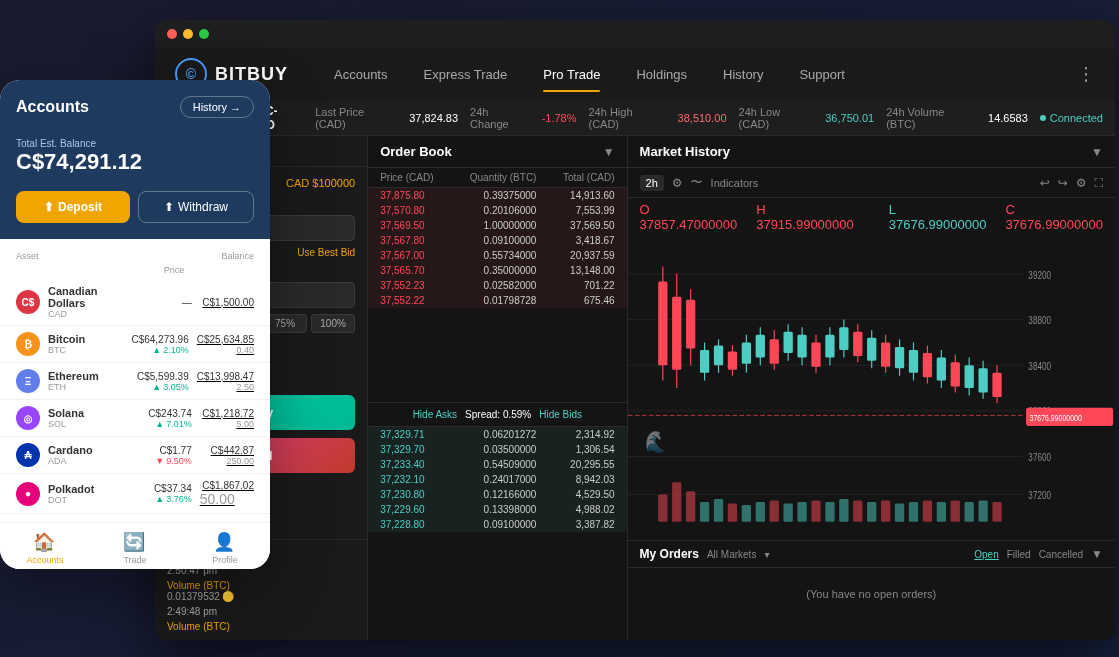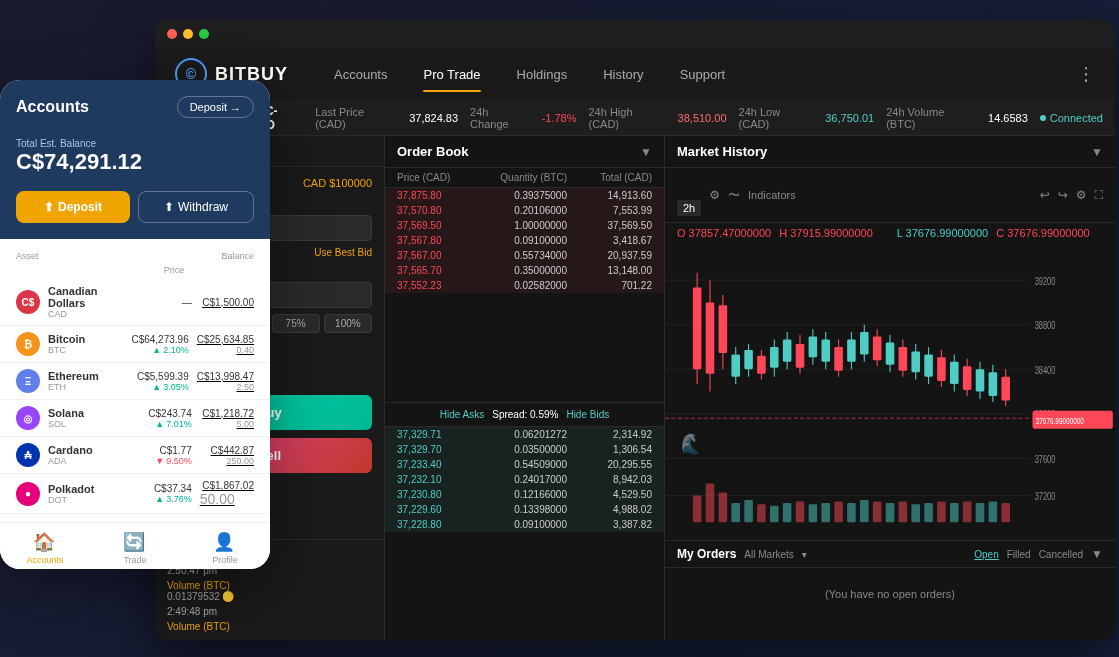--- a/index.html
+++ b/index.html
@@ -343,39 +343,39 @@
       gap: 8px;
       border-bottom: 1px solid #2a2a2a;
     }
     .time-btn {
       color: #888;
       font-size: 11px;
       cursor: pointer;
       padding: 2px 6px;
       border-radius: 3px;
     }
-    .time-btn.active { color: #fff; background: #2a2a2a; margin-top: 26px; }
+    .time-btn.active { color: #fff; background: #2a2a2a; }
     .chart-icon { color: #888; font-size: 12px; cursor: pointer; }
     .indicators-btn {
       color: #888;
       font-size: 11px;
       cursor: pointer;
       display: flex;
       align-items: center;
       gap: 4px;
     }
     .chart-actions { margin-left: auto; display: flex; gap: 8px; align-items: center; }
     .chart-action-btn { color: #888; font-size: 12px; cursor: pointer; }
 
     .ohlc-info {
       padding: 4px 12px;
-      font-size: 11px;
+      font-size: 13px;
       color: #888;
       display: flex;
-      gap: 8px;
+      gap: 19px;
     }
     .ohlc-val { color: #ff4757; }
     .ohlc-val.green { color: #4ecdc4; padding-left: 16px; }
 
     
     .chart-area {
       flex: 1;
       position: relative;
       overflow: hidden;
       min-height: 180px;
@@ -567,20 +567,21 @@
       <div class="dot dot-green"></div>
     </div>
 
     <div class="nav-bar">
       <div class="logo">
         <div class="logo-icon">©</div>
         <span class="logo-text">BITBUY</span>
       </div>
       <div class="nav-items">
         <div class="nav-item">Accounts</div>
+        <div class="nav-item">Express Trade</div>
         <div class="nav-item active">Pro Trade</div>
         <div class="nav-item">Holdings</div>
         <div class="nav-item">History</div>
         <div class="nav-item">Support</div>
       </div>
       <div class="nav-more">⋮</div>
     </div>
 
     <div class="ticker-bar">
       <span class="ticker-menu">☰</span>
@@ -680,20 +681,25 @@
           </div>
           <div class="order-row ask">
             <span class="price-ask">37,565.70</span>
             <span class="qty">0.35000000</span>
             <span class="total">13,148.00</span>
           </div>
           <div class="order-row ask">
             <span class="price-ask">37,552.23</span>
             <span class="qty">0.02582000</span>
             <span class="total">701.22</span>
+          </div>
+          <div class="order-row ask">
+            <span class="price-ask">37,552.22</span>
+            <span class="qty">0.01798728</span>
+            <span class="total">675.46</span>
           </div>
         </div>
 
         <div class="spread-row">
           <span class="spread-hide">Hide Asks</span>
           <span class="spread-val">Spread: 0.59%</span>
           <span class="spread-hide">Hide Bids</span>
         </div>
 
         <div class="asks-section">
@@ -907,21 +913,21 @@
         </div>
       </div>
 
     </div>
   </div>
 
   <div class="mobile-overlay">
 
     <div class="mobile-header">
       <span class="mobile-title">Accounts</span>
-      <button class="history-btn">Deposit →</button>
+      <button class="history-btn">History →</button>
     </div>
 
     <div class="mobile-balance">
       <div class="balance-label">Total Est. Balance</div>
       <div class="balance-value">C$74,291.12</div>
     </div>
 
     <div class="action-buttons">
       <button class="deposit-btn">
         <span>⬆</span>

